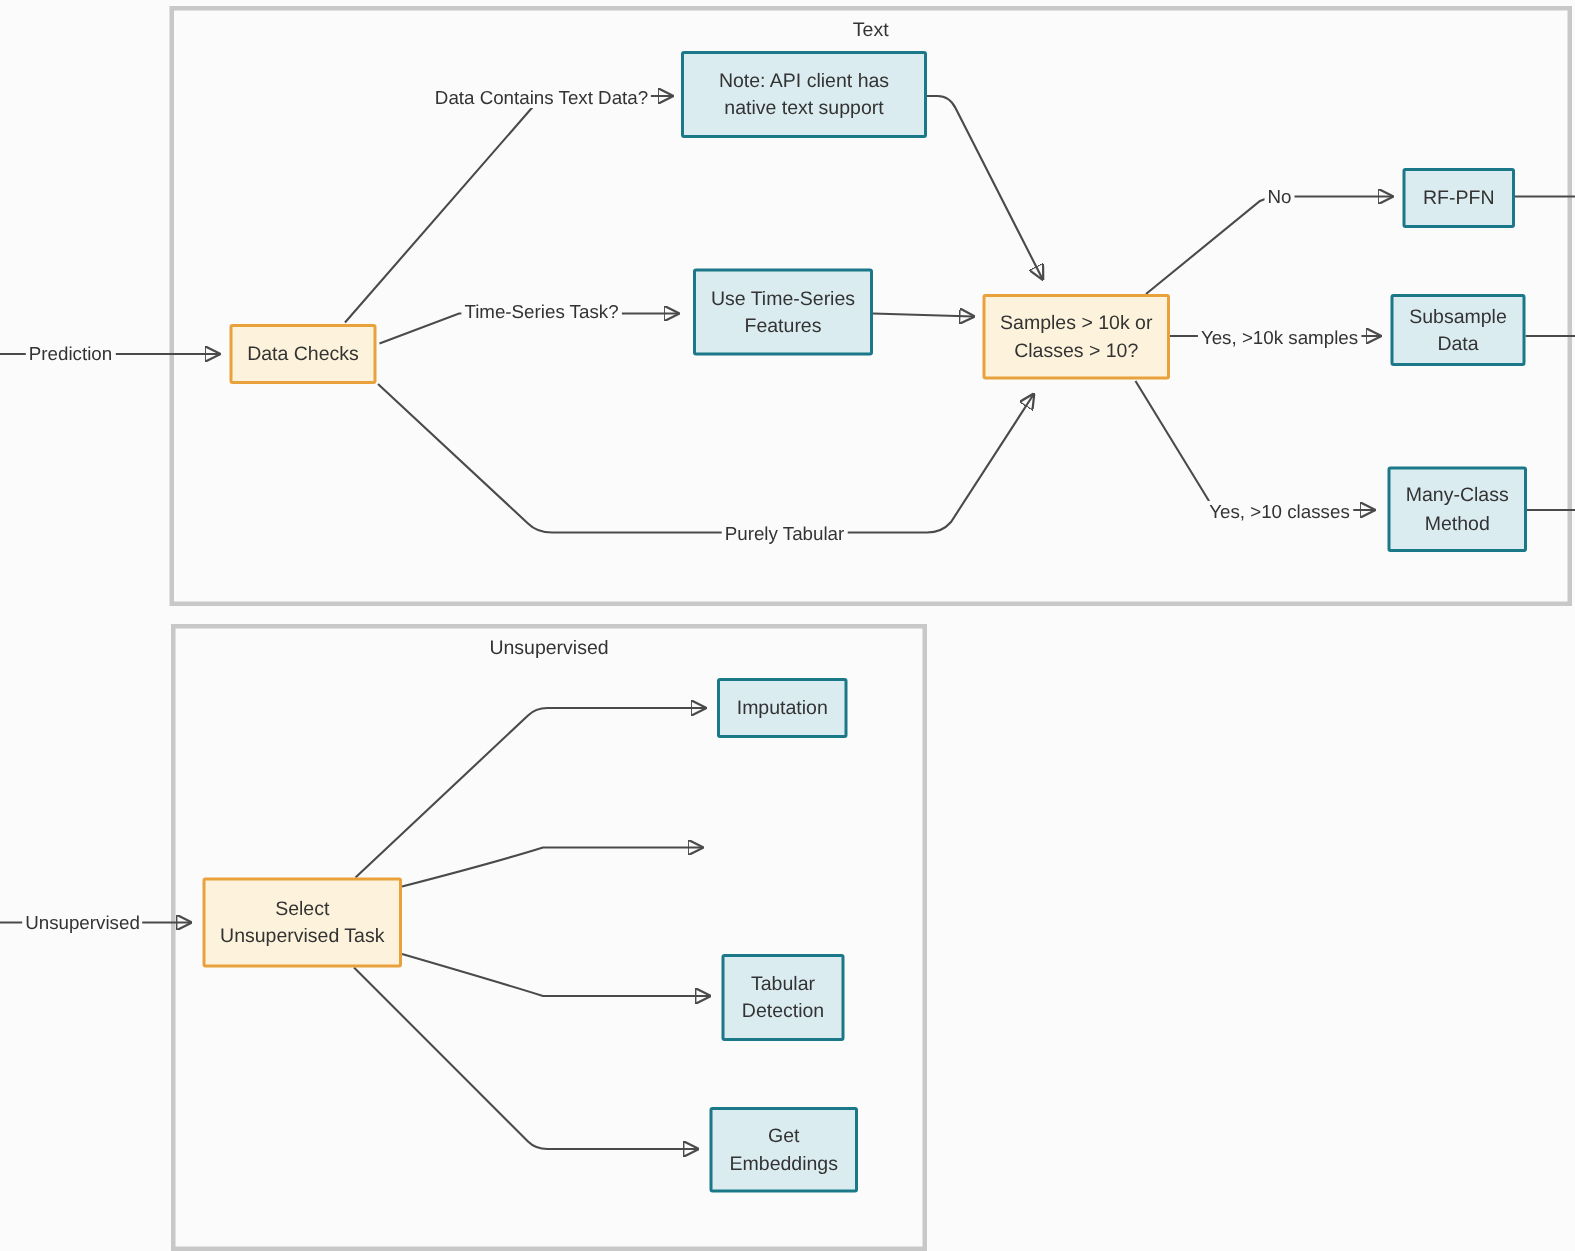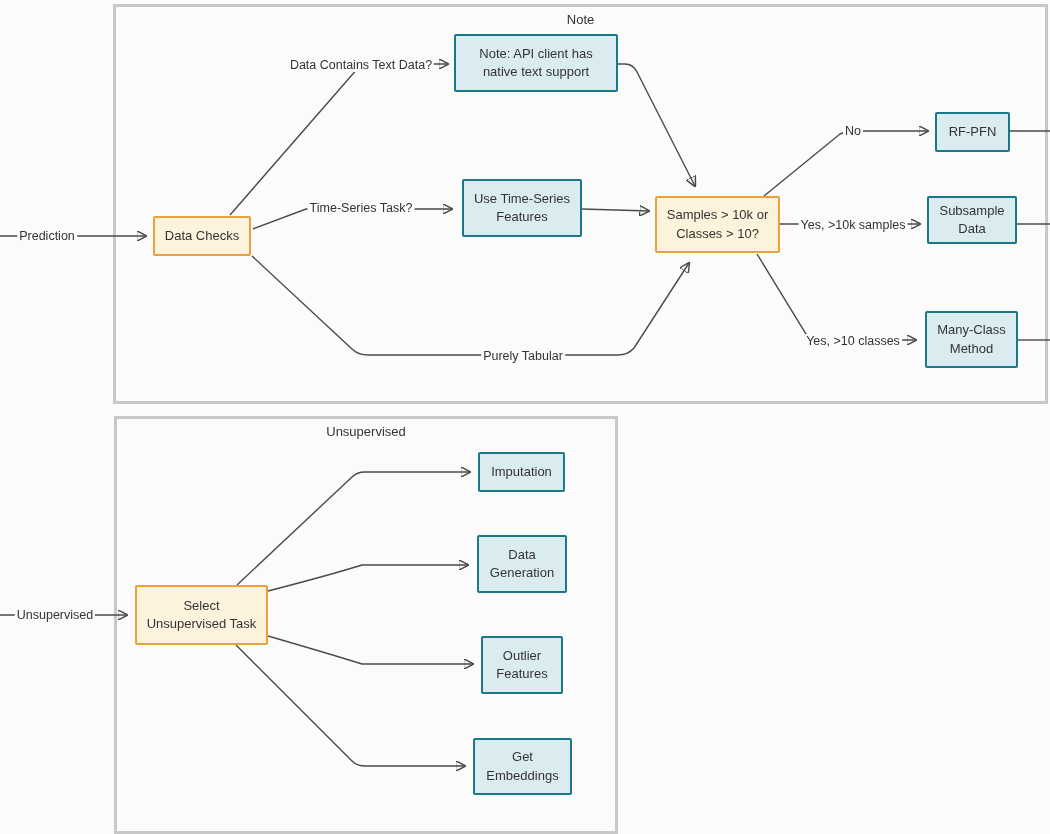--- a/index.html
+++ b/index.html
@@ -51,21 +51,21 @@
     font-size:12.5px;color:var(--text);white-space:nowrap;
     background:var(--bg);padding:0 2px;
   }
 </style>
 </head>
 <body>
 
 <div class="canvas">
 
   <div class="container" style="left:113px;top:4px;width:929px;height:394px">
-    <div class="container-label">Note</div>
+    <div class="container-label">Text</div>
   </div>
   <div class="container" style="left:114px;top:416px;width:498px;height:412px">
     <div class="container-label">Unsupervised</div>
   </div>
 
   <svg class="edges" width="1050" height="834" viewBox="0 0 1050 834">
     <defs>
       <marker id="arrow" viewBox="0 0 10 10" refX="9" refY="5" markerWidth="7.5" markerHeight="7.5" orient="auto-start-reverse">
         <path d="M0,0 L10,5 L0,10 z" fill="#333333" stroke="none"></path>
       </marker>
@@ -91,22 +91,21 @@
 
   <div class="node decision" style="left:153px;top:216px;width:98px;height:40px">Data Checks</div>
   <div class="node action" style="left:454px;top:34px;width:164px;height:58px">Note: API client has native text support</div>
   <div class="node action" style="left:462px;top:179px;width:120px;height:58px">Use Time-Series Features</div>
   <div class="node decision" style="left:655px;top:196px;width:125px;height:57px">Samples &gt; 10k or Classes &gt; 10?</div>
   <div class="node action" style="left:935px;top:112px;width:75px;height:40px">RF-PFN</div>
   <div class="node action" style="left:927px;top:196px;width:90px;height:48px">Subsample Data</div>
   <div class="node action" style="left:925px;top:311px;width:93px;height:57px">Many-Class Method</div>
   <div class="node decision" style="left:135px;top:585px;width:133px;height:60px">Select Unsupervised Task</div>
   <div class="node action" style="left:478px;top:452px;width:87px;height:40px">Imputation</div>
-  <div class="node action" style="left:477px;top:535px;width:90px;height:58px">Data Generation</div>
-  <div class="node action" style="left:481px;top:636px;width:82px;height:58px">Outlier Features</div>
+  <div class="node action" style="left:481px;top:636px;width:82px;height:58px">Tabular Detection</div>
   <div class="node action" style="left:473px;top:738px;width:99px;height:57px">Get Embeddings</div>
 
   <span class="edge-label" style="left:47px;top:236px">Prediction</span>
   <span class="edge-label" style="left:55px;top:615px">Unsupervised</span>
   <span class="edge-label" style="left:361px;top:65px">Data Contains Text Data?</span>
   <span class="edge-label" style="left:361px;top:208px">Time-Series Task?</span>
   <span class="edge-label" style="left:523px;top:356px">Purely Tabular</span>
   <span class="edge-label" style="left:853px;top:131px">No</span>
   <span class="edge-label" style="left:853px;top:225px">Yes, &gt;10k samples</span>
   <span class="edge-label" style="left:853px;top:341px">Yes, &gt;10 classes</span>

